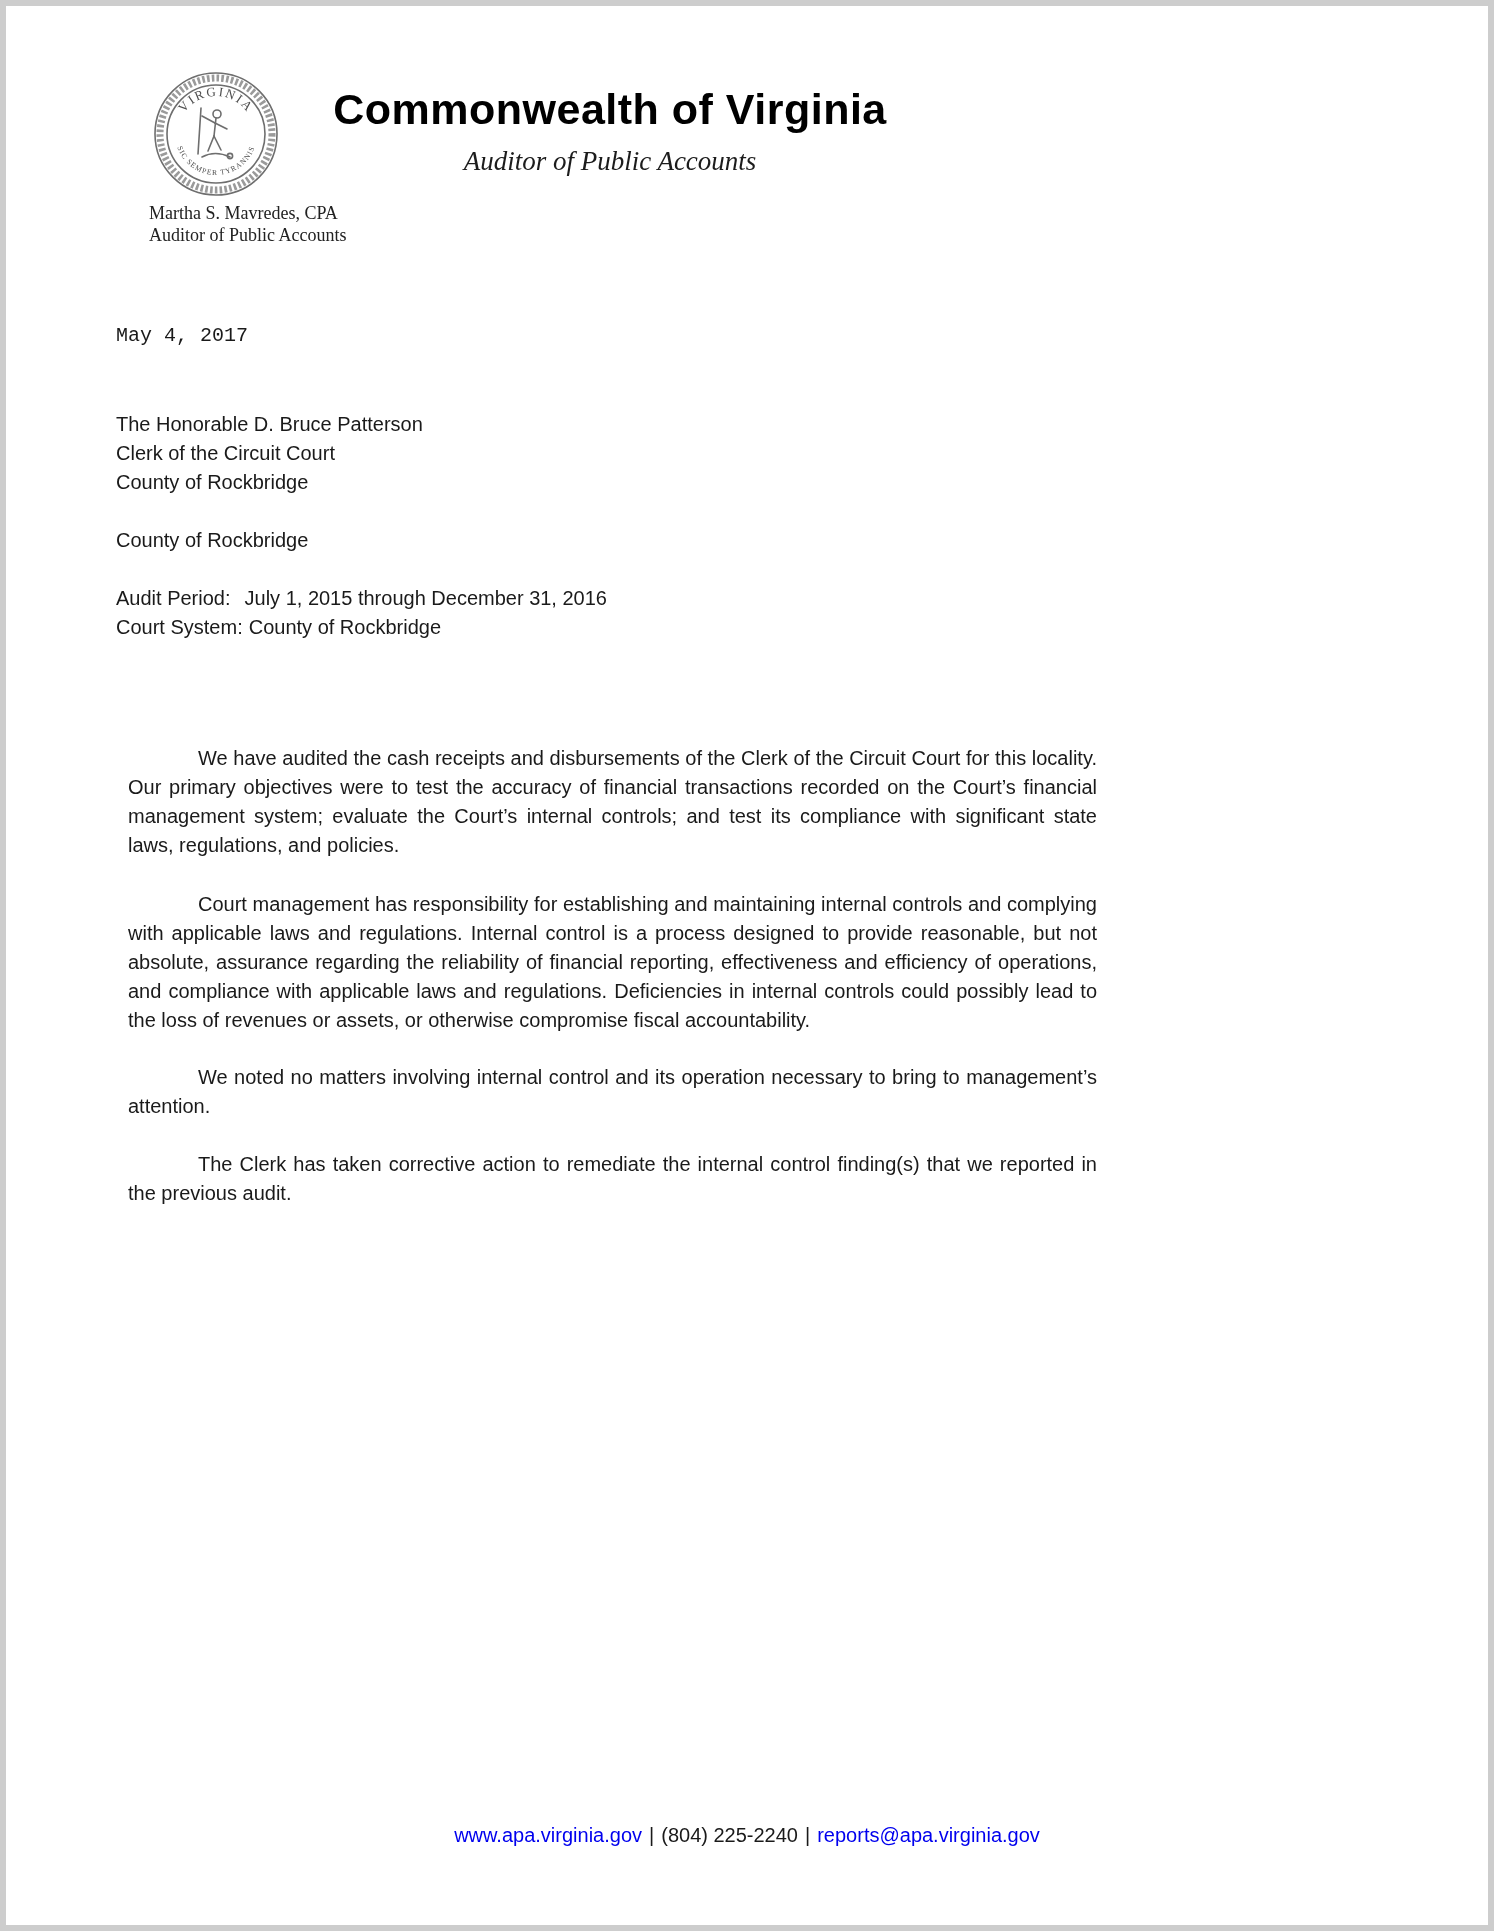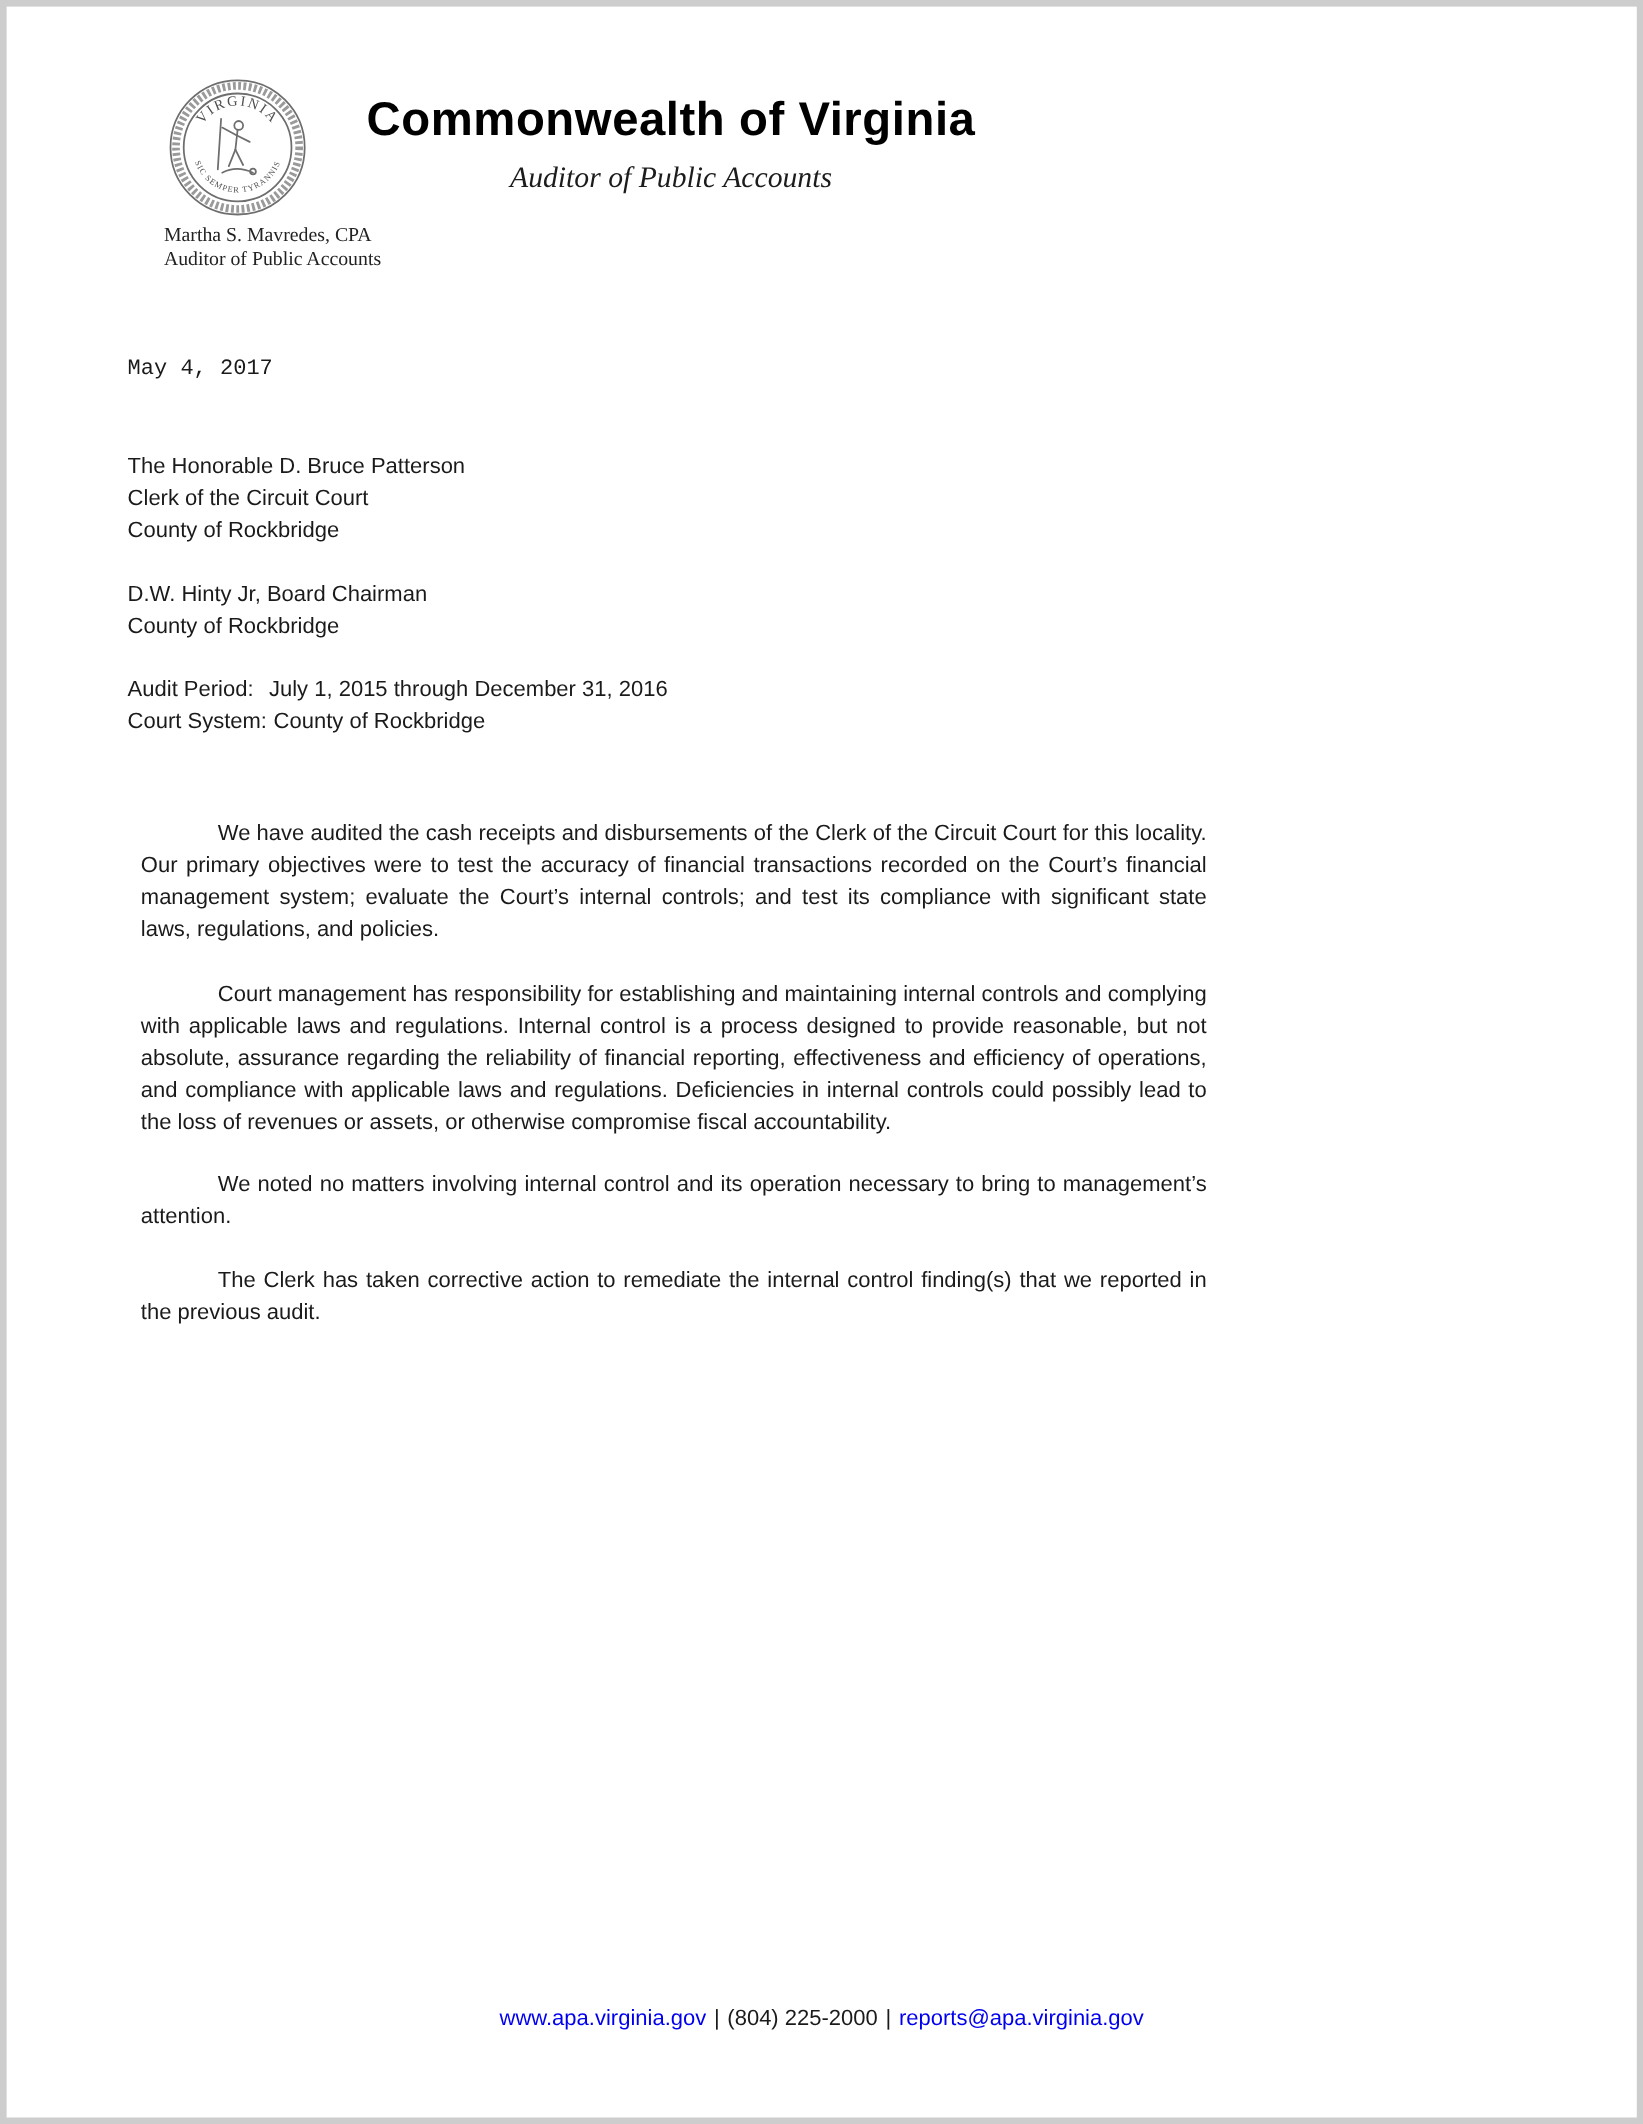--- a/index.html
+++ b/index.html
@@ -98,35 +98,34 @@
   </div>
 
 
   <div class="date">May 4, 2017</div>
 
   <div class="addr">
     <div>The Honorable D. Bruce Patterson</div>
     <div>Clerk of the Circuit Court</div>
     <div>County of Rockbridge</div>
     <div class="blank"></div>
-    <div>D.W. Hinty Jr, Board Chairman</div>
     <div>County of Rockbridge</div>
     <div class="blank"></div>
     <div>
       <span>Audit Period:</span><span class="label-gap-wide">July 1, 2015 through December 31, 2016</span>
     </div>
     <div>
       <span>Court System:</span><span class="label-gap">County of Rockbridge</span>
     </div>
   </div>
 
   <div class="bodytext">
     <p class="para-1">We have audited the cash receipts and disbursements of the Clerk of the Circuit Court for this locality.  Our primary objectives were to test the accuracy of financial transactions recorded on the Court’s financial management system; evaluate the Court’s internal controls; and test its compliance with significant state laws, regulations, and policies.</p>
     <p class="para-2">Court management has responsibility for establishing and maintaining internal controls and complying with applicable laws and regulations.  Internal control is a process designed to provide reasonable, but not absolute, assurance regarding the reliability of financial reporting, effectiveness and efficiency of operations, and compliance with applicable laws and regulations.  Deficiencies in internal controls could possibly lead to the loss of revenues or assets, or otherwise compromise fiscal accountability.</p>
     <p class="para-3">We noted no matters involving internal control and its operation necessary to bring to management’s attention.</p>
     <p>The Clerk has taken corrective action to remediate the internal control finding(s) that we reported in the previous audit.</p>
   </div>
 
   <div class="footer">
-    <a class="link" style="color: rgb(0, 0, 238);">www.apa.virginia.gov</a><span class="sep">|</span><span>(804) 225-2000</span><span class="sep">|</span><a class="link" style="color: rgb(0, 0, 238);">reports@apa.virginia.gov</a>
+    <a class="link" style="color: rgb(0, 0, 238);">www.apa.virginia.gov</a><span class="sep">|</span><span>(804) 225-2240</span><span class="sep">|</span><a class="link" style="color: rgb(0, 0, 238);">reports@apa.virginia.gov</a>
   </div>
 
 </div>
 
 </body></html>

